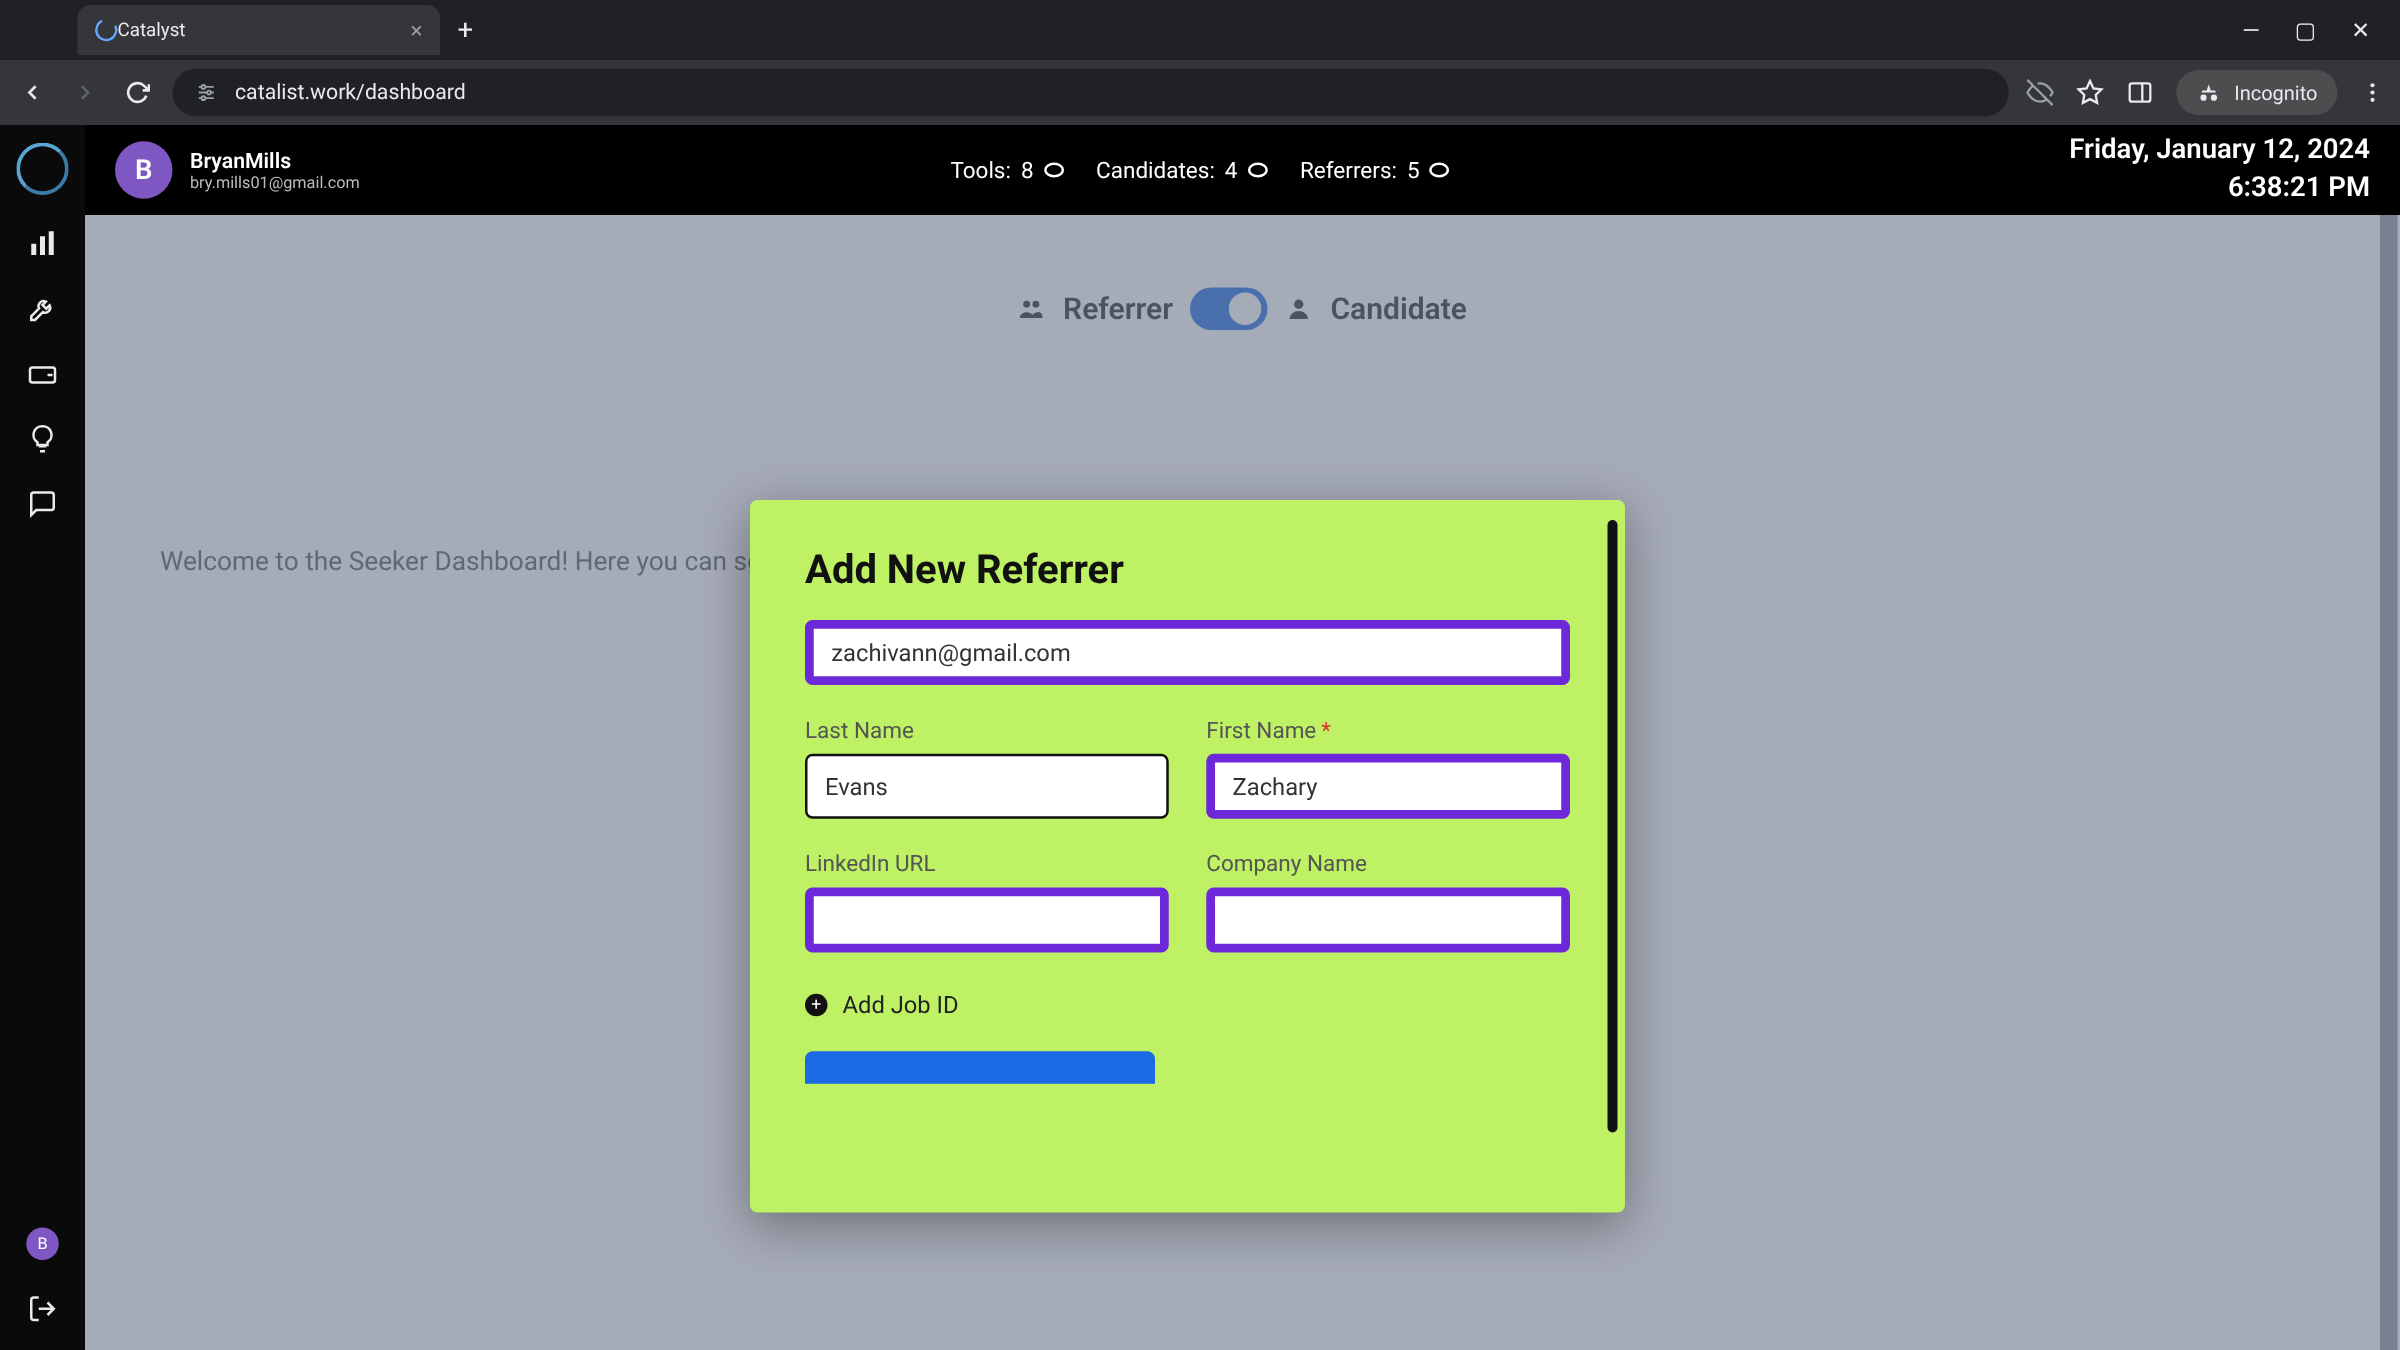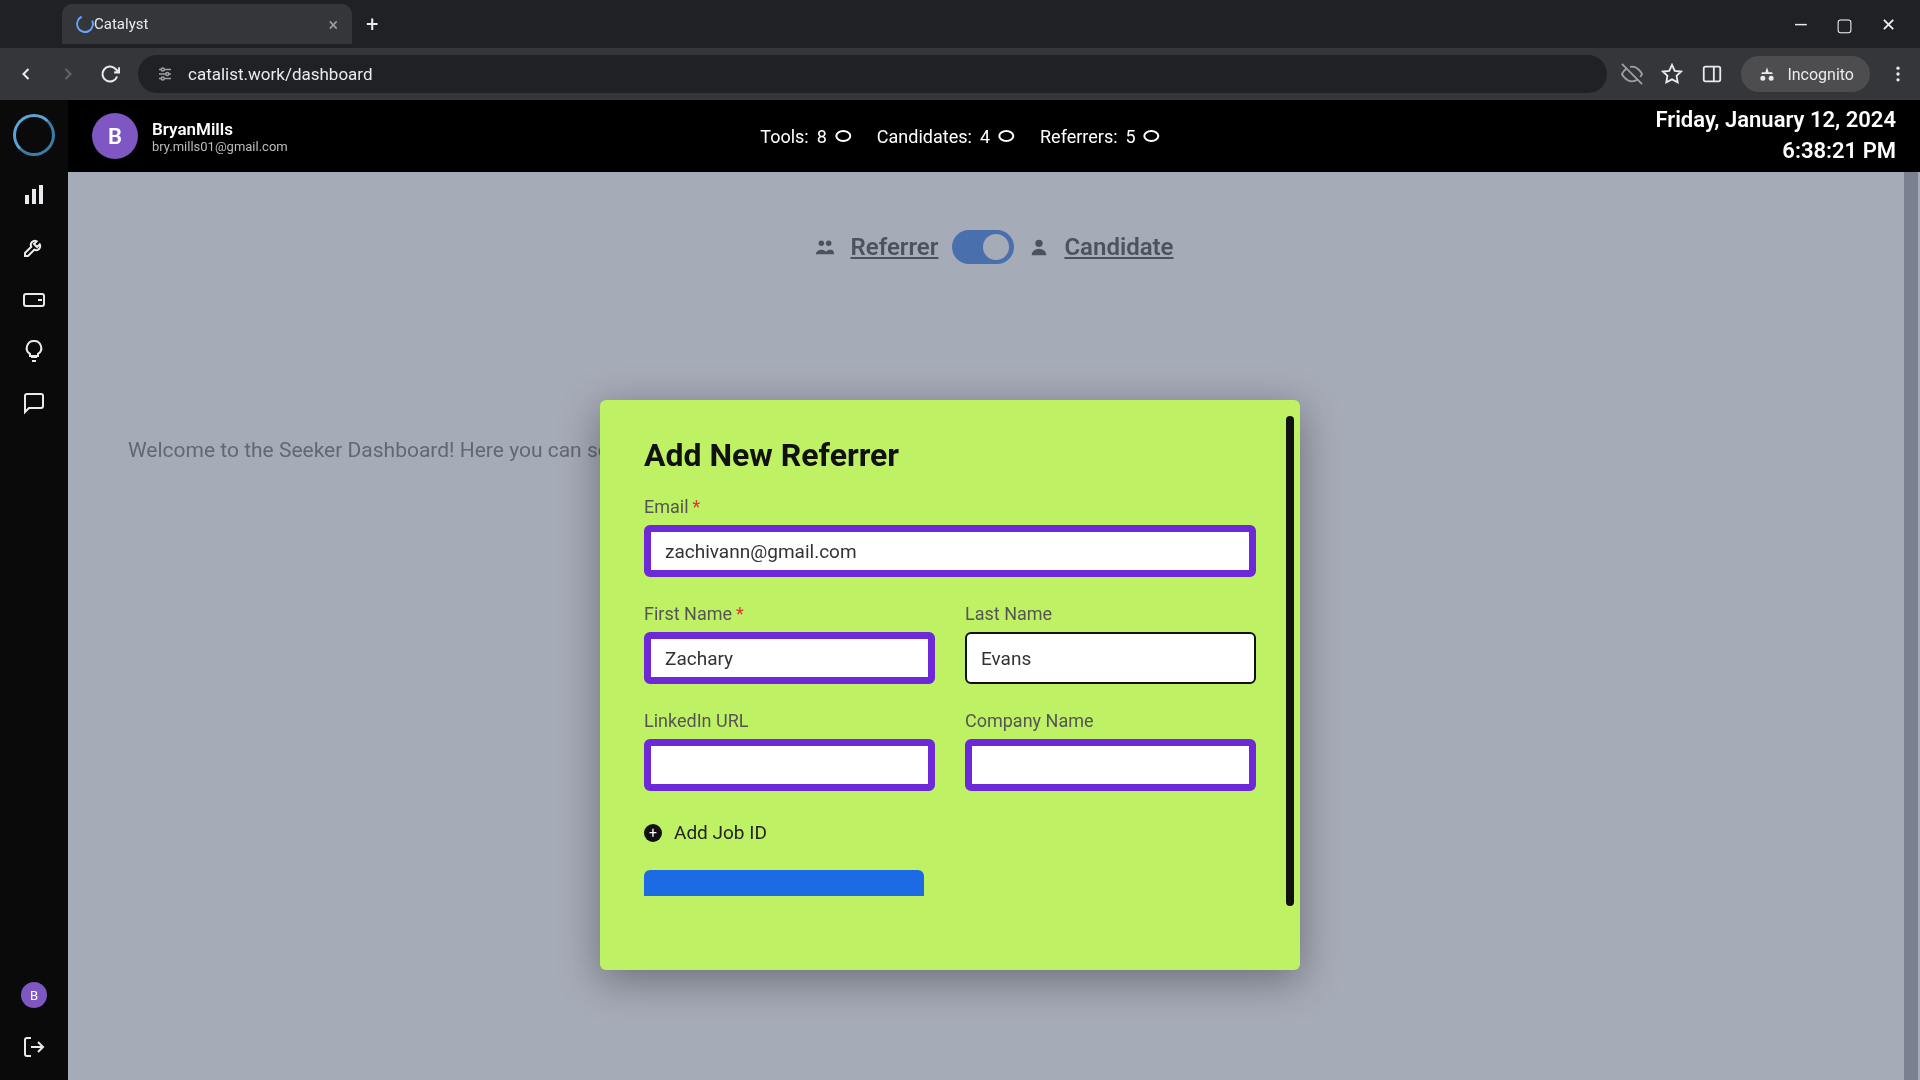--- a/index.html
+++ b/index.html
@@ -40,21 +40,21 @@
 .user-info .uname { font-size: 17px; font-weight: 600; }
 .user-info .uemail { font-size: 13px; color: #bbb; }
 .header-stats { position:absolute; left:50%; transform:translateX(-50%); display: flex; gap: 26px; font-size: 18px; }
 .stat { display:flex; align-items:center; gap:8px;}
 .coin { width:16px; height:12px; border:2px solid #fff; border-radius:50%;}
 .header-date { margin-left:auto; text-align:right; font-size: 22px; font-weight:600; line-height:1.4;}
 
 .content-area { flex:1; background: #fff; position: relative; }
 .dim-overlay { position:absolute; inset:0; background: rgba(105,115,135,0.6); }
 .bg-content { position:absolute; inset:0; padding: 40px 60px; }
-.toggle-row { display:flex; justify-content:center; align-items:center; gap: 14px; font-size: 24px; font-weight:600; color:#222; margin-top: 18px; text-decoration: underline;}
+.toggle-row { display:flex; justify-content:center; align-items:center; gap: 14px; font-size: 24px; font-weight:600; color:#222; margin-top: 18px;}
 .toggle-switch { width: 62px; height: 34px; background:#1d6ae5; border-radius: 20px; position:relative; cursor:pointer;}
 .toggle-knob { width:26px; height:26px; background:#fff; border-radius:50%; position:absolute; top:4px; right:5px;}
 .welcome-text { margin-top: 170px; font-size: 21px; color:#555; max-width: 1400px; line-height:1.6;}
 .scrollbar-y { position:absolute; right:2px; top:0; bottom:0; width:14px; background:#7a8090; }
 
 
 .modal { position:absolute; width: 700px; left: 600px; top: 300px; background:#bef264; border-radius: 6px; box-shadow: 0 10px 40px rgba(0,0,0,.35); overflow:hidden; }
 .modal-body { padding: 36px 44px 0 44px; height: 570px; overflow:hidden; position:relative;}
 .modal-title { font-size: 32px; font-weight:700; color:#111; margin-bottom: 22px;}
 .form-label { font-size: 18px; color:#555; margin-bottom:8px; display:block;}
@@ -256,36 +256,33 @@
         <div class="dim-overlay"></div>
         <div class="scrollbar-y"></div>
       </div>
     </div>
 
     <div class="modal">
       <div class="modal-body">
         <div class="modal-scroll"></div>
         <div class="modal-title">Add New Referrer</div>
 
-        <label class="form-label">
-          <span>Email</span><span class="req">*</span>
-        </label>
         <input class="form-input" value="zachivann@gmail.com" style="">
 
         <div class="row2">
+          <div class="col">
+            <label class="form-label">Last Name</label>
+            <input class="form-input focused" value="Evans" style="">
+          </div>
           <div class="col">
             <label class="form-label">
               <span>First Name</span><span class="req">*</span>
             </label>
             <input class="form-input" value="Zachary" style="">
           </div>
-          <div class="col">
-            <label class="form-label">Last Name</label>
-            <input class="form-input focused" value="Evans" style="">
-          </div>
         </div>
 
         <div class="row2">
           <div class="col">
             <label class="form-label">LinkedIn URL</label>
             <input class="form-input" value="" style="">
           </div>
           <div class="col">
             <label class="form-label">Company Name</label>
             <input class="form-input" value="" style="">

